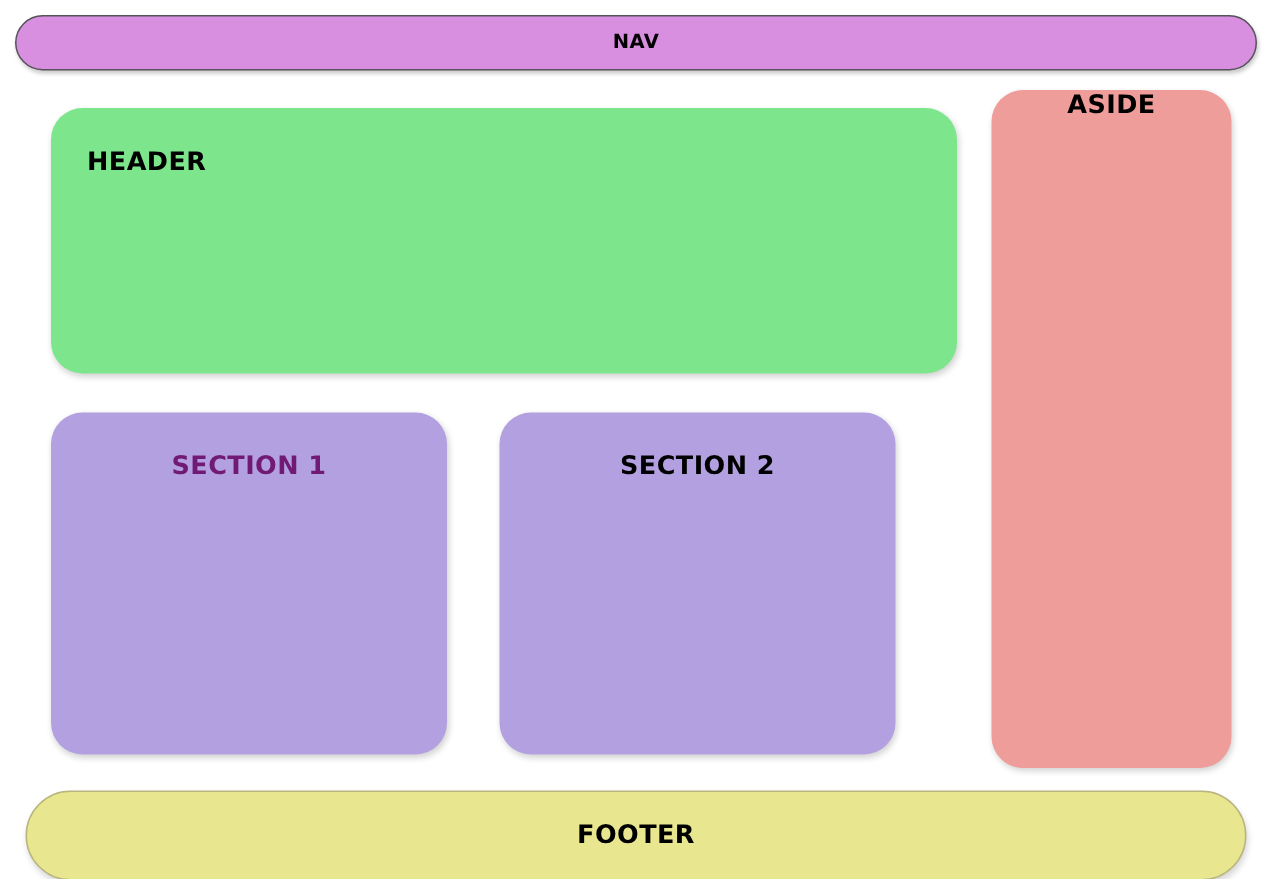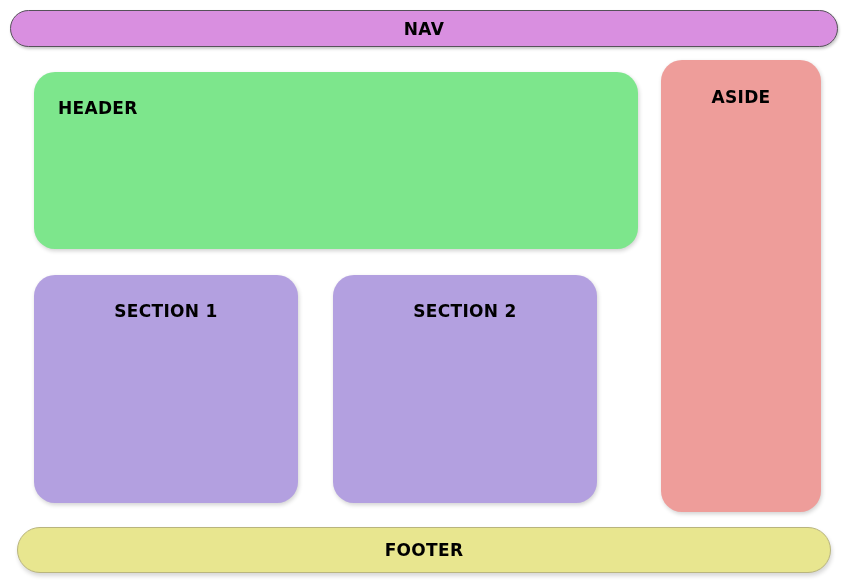--- a/index.html
+++ b/index.html
@@ -36,21 +36,21 @@
   #nav {
     left: 10px;
     top: 10px;
     width: 828px;
     height: 37px;
     border-radius: 999px;
     border: 1.6px solid #56525a;
     display: flex;
     align-items: center;
     justify-content: center;
-    font-size: 17px;
+    font-size: 13px;
     box-shadow: 1px 2px 3px rgba(0,0,0,0.22);
   }
 
   
   #header {
     left: 34px;
     top: 72px;
     width: 604px;
     height: 177px;
     border-radius: 21px;
@@ -65,21 +65,20 @@
   
   #aside {
     left: 661px;
     top: 60px;
     width: 160px;
     height: 452px;
     border-radius: 21px;
     display: flex;
     align-items: flex-start;
     justify-content: center;
-    padding-top: 27px;
     font-size: 17px;
     box-shadow: 1px 2px 4px rgba(0,0,0,0.18);
   }
 
   
   .section-box {
     top: 275px;
     height: 228px;
     border-radius: 21px;
     display: flex;
@@ -90,21 +89,21 @@
     box-shadow: 1px 2px 4px rgba(0,0,0,0.18);
   }
   #section1 { left: 34px;  width: 264px; }
   #section2 { left: 333px; width: 264px; }
 
   
   #footer {
     left: 17px;
     top: 527px;
     width: 814px;
-    height: 46px;
+    height: 60px;
     border-radius: 999px;
     border: 1.3px solid #b9b57e;
     display: flex;
     align-items: center;
     justify-content: center;
     font-size: 17px;
     box-shadow: 1px 3px 4px rgba(0,0,0,0.16);
   }
 
   .label { pointer-events: none; }
@@ -119,21 +118,21 @@
   </div>
 
   <div class="block" id="header" style="background: rgb(125, 230, 140); color: rgb(0, 0, 0);">
     <span class="label">HEADER</span>
   </div>
 
   <div class="block" id="aside" style="background: rgb(238, 157, 154); color: rgb(0, 0, 0);">
     <span class="label">ASIDE</span>
   </div>
 
-  <div class="block section-box" id="section1" style="background: rgb(179, 160, 224); color: #000000;">
+  <div class="block section-box" id="section1" style="background: rgb(179, 160, 224); color: #701a75;">
     <span class="label">SECTION 1</span>
   </div>
 
   <div class="block section-box" id="section2" style="background: rgb(179, 160, 224); color: rgb(0, 0, 0); text-align: center;">
     <span class="label">SECTION 2</span>
   </div>
 
   <div class="block" id="footer" style="background: rgb(232, 230, 143); color: rgb(0, 0, 0);">
     <span class="label">FOOTER</span>
   </div>

